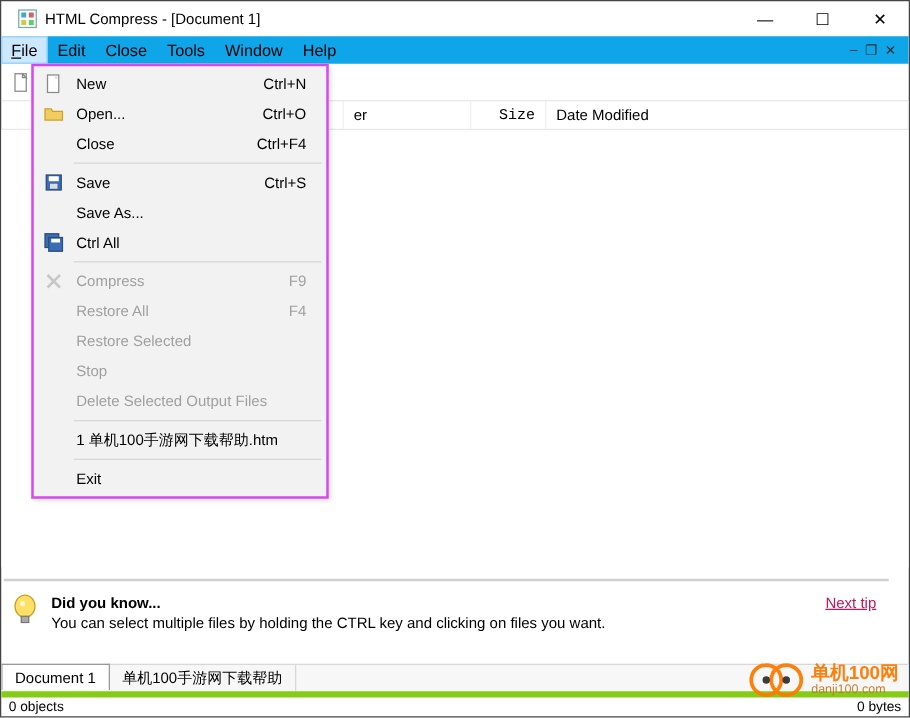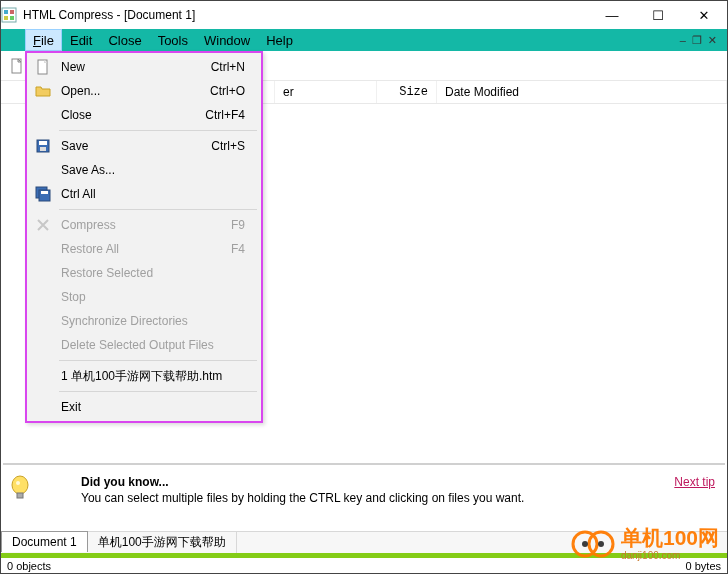--- a/index.html
+++ b/index.html
@@ -1,26 +1,26 @@
 <!DOCTYPE html>
 <html><head>
 <meta charset="utf-8">
 <style>
 * { box-sizing: border-box; margin: 0; padding: 0; font-family: "Segoe UI", Tahoma, sans-serif; }
 body { width: 728px; height: 574px; background: #fff; border: 1px solid #444; position: relative; overflow: hidden; font-size: 12px; }
 
 
-.titlebar { height: 28px; display: flex; align-items: center; padding-left: 0; }
+.titlebar { height: 28px; display: flex; align-items: center; padding-left: 13px; }
 .titlebar .icon-slot { width: 16px; height: 16px; margin-right: 6px; display:flex; align-items:center; justify-content:center; }
 .titlebar .title { flex: 1; font-size: 12px; }
 .win-controls { display: flex; height: 28px; }
 .win-btn { width: 46px; display: flex; align-items: center; justify-content: center; font-size: 13px; font-family: "Segoe UI Symbol", sans-serif; }
 
 
-.menubar { height: 22px; display: flex; align-items: stretch; padding-left: 24px; background:#14b8a6; }
+.menubar { height: 22px; display: flex; align-items: stretch; background:#0ea5e9; }
 .menu-item { padding: 0 8px; display: flex; align-items: center; font-size: 13px; }
 .menu-item.active { background: #cce8ff; border: 1px solid #99d1ff; padding: 0 7px; }
 .mdi-controls { margin-left: auto; display: flex; align-items: center; gap: 6px; padding-right: 10px; font-size:11px; color:#333; }
 
 
 .toolbar { height: 30px; display: flex; align-items: center; gap: 2px; padding: 0 4px; border-bottom: 1px solid #e8e8e8; }
 .tb-divider { width: 1px; height: 22px; background: #d8d8d8; margin: 0 4px; }
 .tb-icon { width: 24px; height: 24px; display: flex; align-items: center; justify-content: center; }
 .tb-label { font-size: 12px; margin: 0 4px; }
 .tb-select { border: 1px solid transparent; padding: 2px 8px; font-size: 12px; background:#fff; min-width:70px; }
@@ -40,40 +40,40 @@
 .list-header { height: 23px; display: flex; align-items: center; border-bottom: 1px solid #e8e8e8; padding-left: 24px; }
 .col { padding: 0 8px; font-size: 12px; border-right:1px solid #f0f0f0; height:100%; display:flex; align-items:center;}
 .col.name { width: 250px; }
 .col.folder { flex:1; }
 .col.size { width: 60px; text-align: left; justify-content:flex-end;font-family:Liberation Mono, monospace;}
 .col.date { width: 290px; }
 
 .list-body { height: 350px; background: #fff; }
 
 
-.tips { position: absolute; bottom: 42px; left: 2px; right: 2px; height: 68px; border-top: 2px solid #d0d0d0; background: #fff; display: flex; padding: 6px 10px 4px 2px; gap: 40px; }
+.tips { position: absolute; bottom: 42px; left: 2px; right: 16px; height: 68px; border-top: 2px solid #d0d0d0; background: #fff; display: flex; padding: 6px 10px 4px 2px; }
 .tips .bulb { width: 30px; display: flex; align-items: flex-start; padding-top:4px; justify-content:center; }
 .tips-body { flex: 1; font-size: 12px; padding-left:6px; padding-top:4px;}
 .tips-title { font-weight: bold; margin-bottom: 2px; }
 .tips-link { color: #be185d; text-decoration: underline; font-size: 12px; align-self: flex-start; padding-top:4px;}
 
 
 .doctabs { position: absolute; bottom: 20px; left: 0; right: 0; height: 22px; display: flex; align-items: stretch; border-top: 1px solid #d8d8d8; font-size: 12px; background:#f7f7f7;}
 .doctab { padding: 0 10px; display: flex; align-items: center; border-right: 1px solid #d8d8d8; }
 .doctab.active { background: #fff; border:1px solid #999; border-bottom:none; position:relative; top:-1px;}
 
 
 .statusbar { position: absolute; bottom: 0; left: 0; right: 0; height: 20px; border-top: 5px solid #84cc16; display: flex; align-items: center; font-size: 11px; padding: 0 6px; }
 .status-seg { padding-right: 12px; }
 .status-right { margin-left: auto; }
 
 
 .watermark { position: absolute; right: 8px; bottom: 12px; display: flex; align-items: center; gap: 6px; opacity: 0.95; pointer-events:none; }
 .wm-logo { width: 44px; height: 34px; }
-.wm-text { font-size: 21px; font-weight: bold; color: #ff7a00; line-height:1.05;}
+.wm-text { font-size: 15px; font-weight: bold; color: #ff7a00; line-height:1.05;}
 .wm-sub { font-size: 10px; color: #c7762a; }
 
 
 .ico { width:16px; height:16px; display:inline-block;}
 </style>
 </head>
 <body>
 
 <div class="titlebar">
   <span class="icon-slot">
@@ -207,24 +207,20 @@
     <span class="fm-text">Restore All</span>
     <span class="fm-short">F4</span>
   </div>
   <div class="fm-row disabled">
     <span class="fm-iconcol"></span>
     <span class="fm-text">Restore Selected</span>
   </div>
   <div class="fm-row disabled">
     <span class="fm-iconcol"></span>
     <span class="fm-text">Stop</span>
-  </div>
-  <div class="fm-row disabled">
-    <span class="fm-iconcol"></span>
-    <span class="fm-text">Synchronize Directories</span>
   </div>
   <div class="fm-row disabled">
     <span class="fm-iconcol"></span>
     <span class="fm-text">Delete Selected Output Files</span>
   </div>
   <div class="fm-sep"></div>
   <div class="fm-row">
     <span class="fm-iconcol"></span>
     <span class="fm-text">1 单机100手游网下载帮助.htm</span>
   </div>

